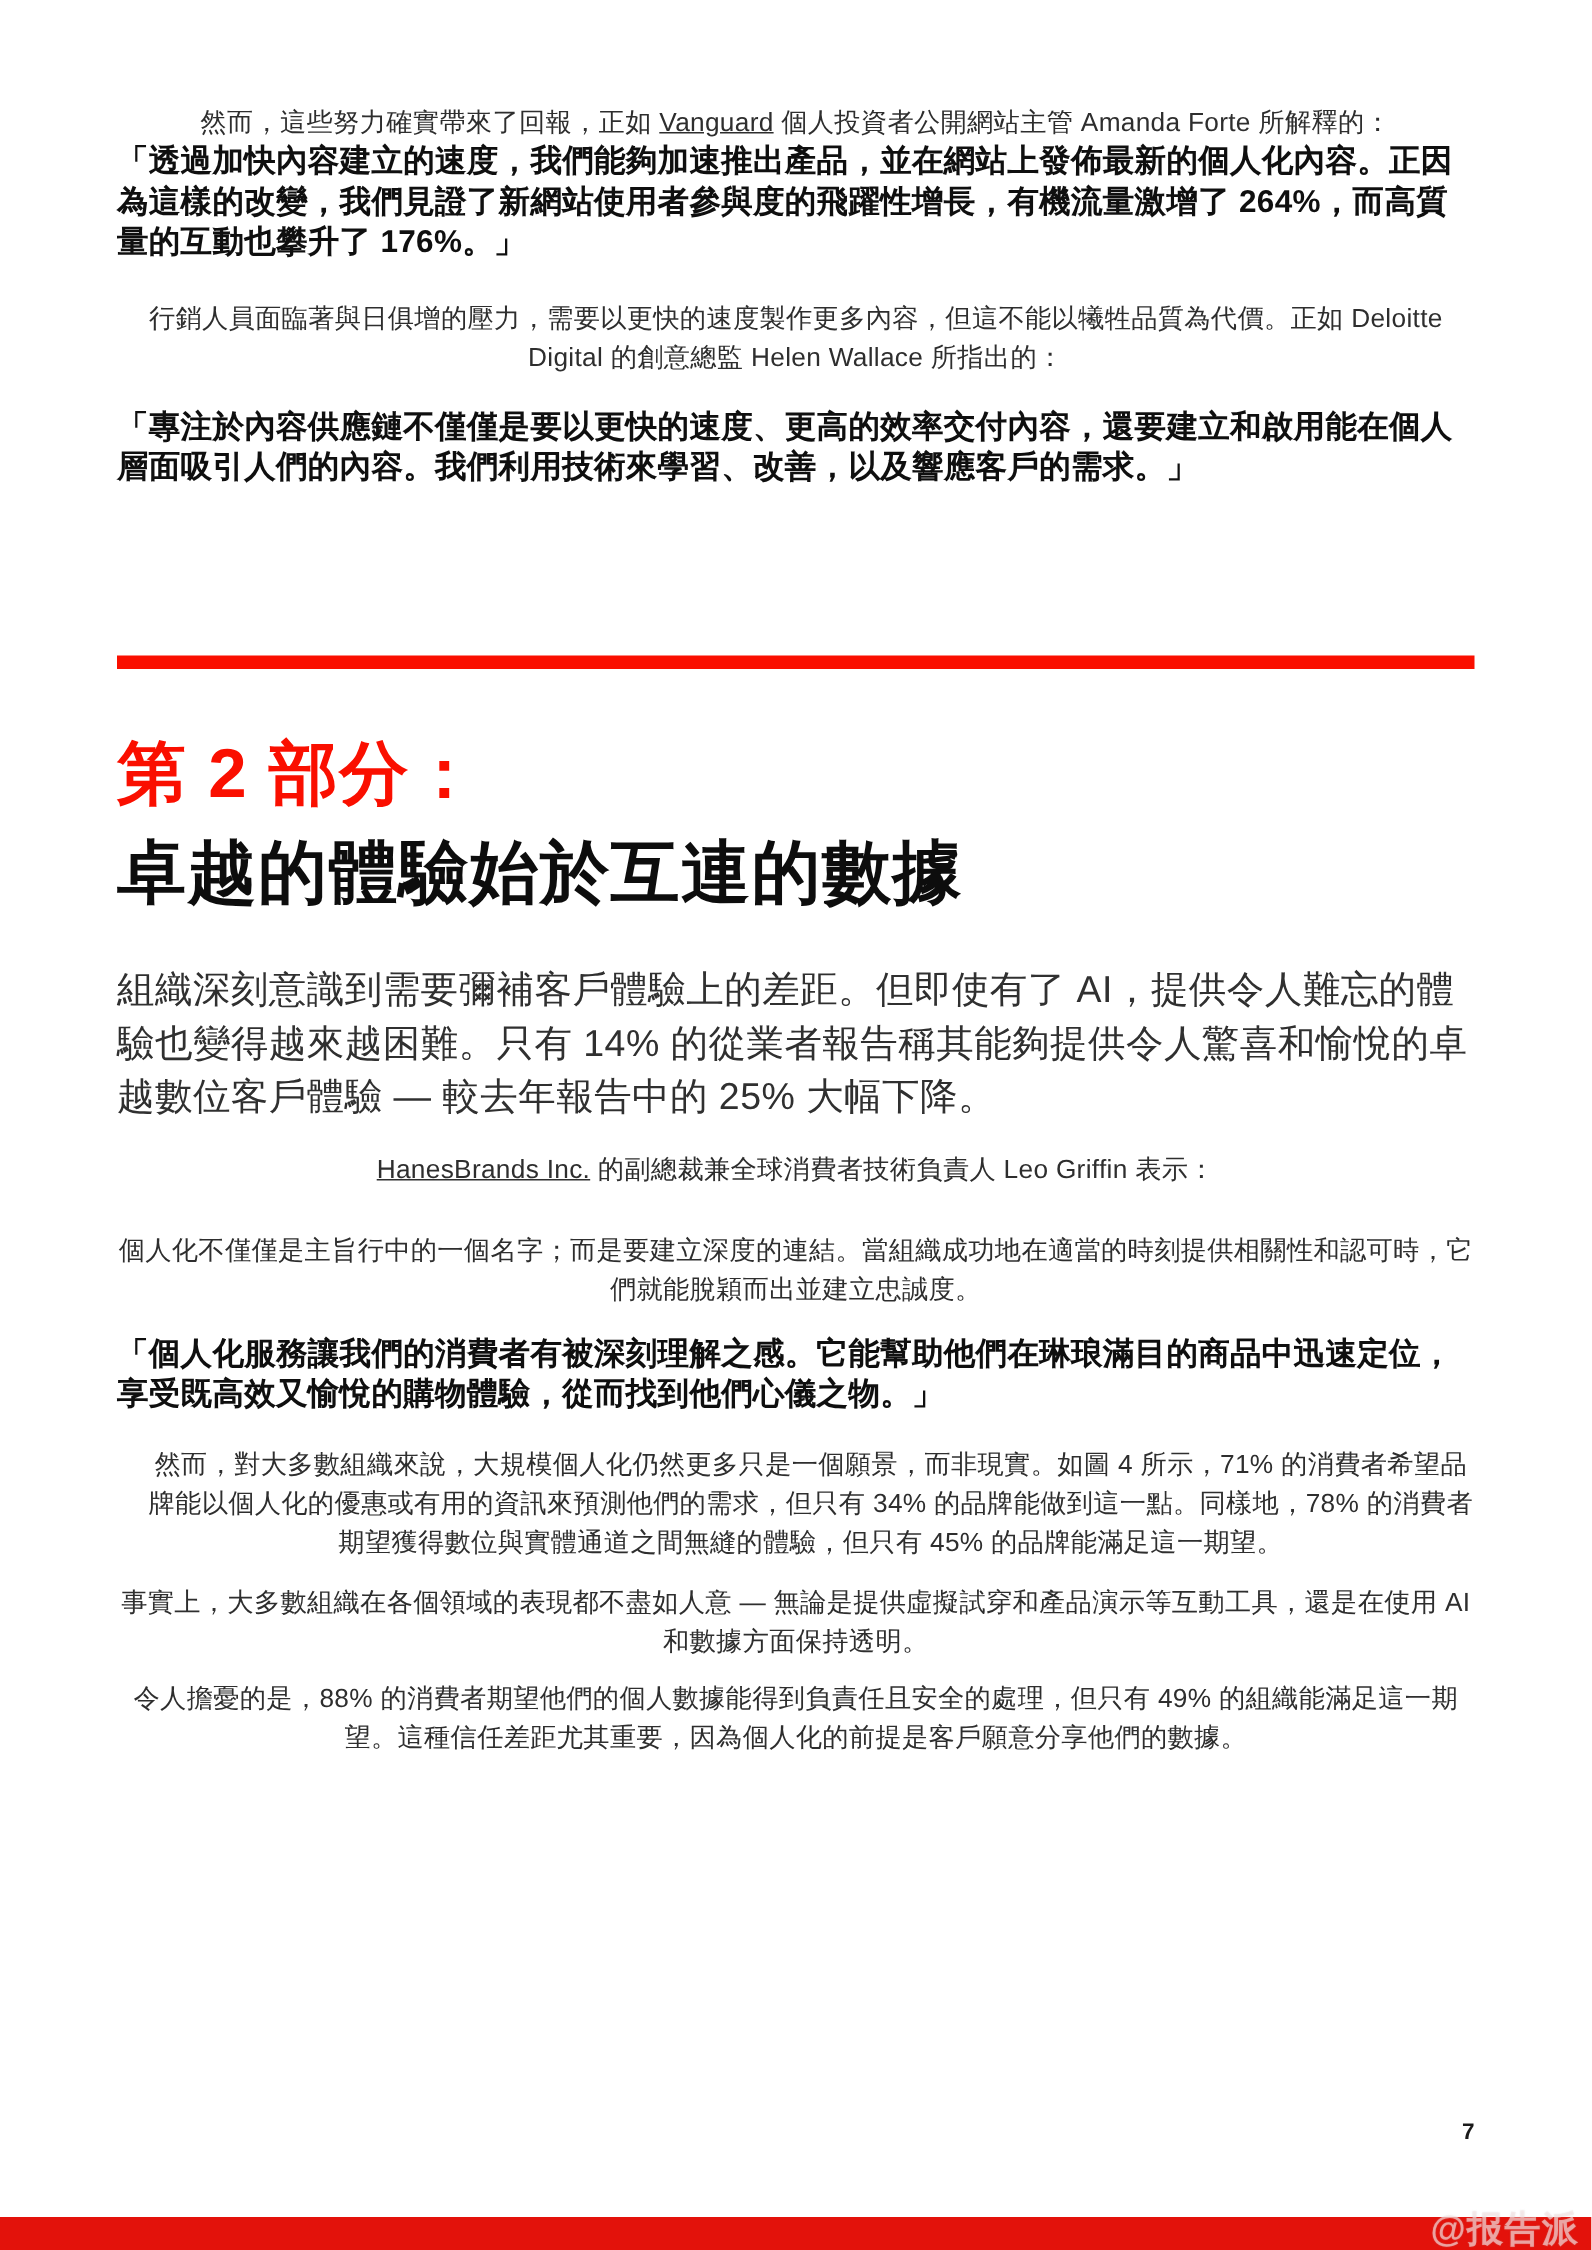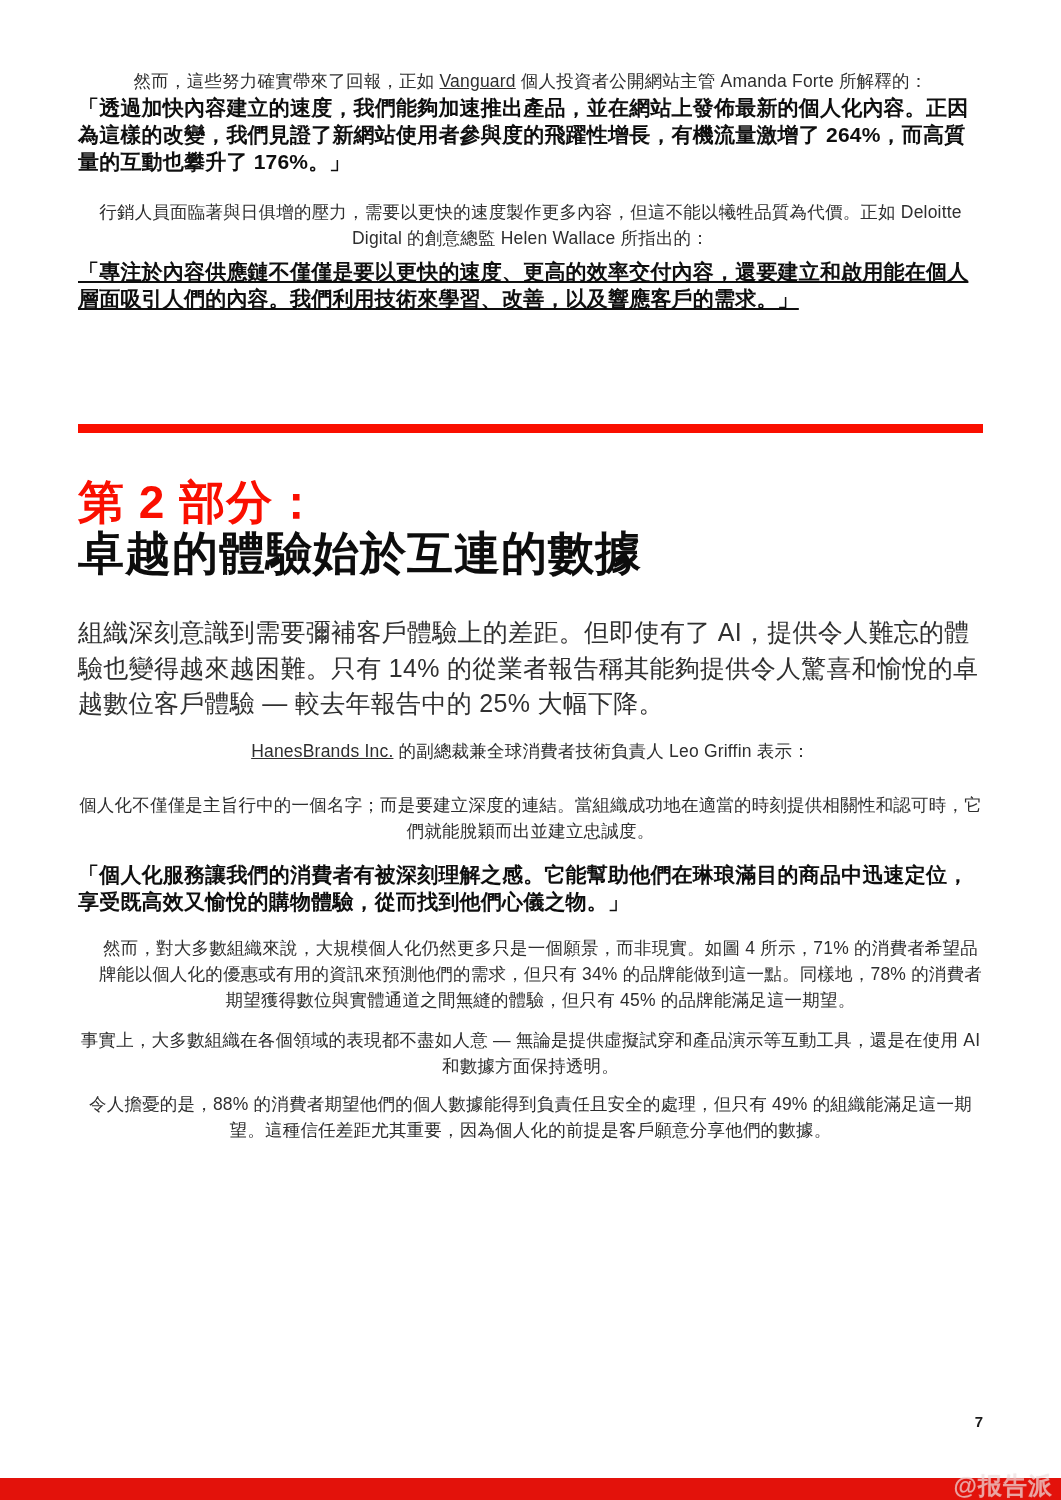--- a/index.html
+++ b/index.html
@@ -33,37 +33,37 @@
     color: #0f0f0f;
     letter-spacing: 0.2px;
   }
   .ul {
     text-decoration: underline;
     color: #2e2e2e;
     cursor: pointer;
   }
   .mt-quote1 { }
   .mt-p2    { margin-top: 24px; }
-  .mt-quote2 { margin-top: 7px; text-decoration: underline; }
+  .mt-quote2 { margin-top: 20px; }
   .rule {
     margin-top: 112px;
     height: 9px;
     width: 905px;
     background: #fa0f00;
   }
   h1.h-red {
     margin-top: 44px;
     font-size: 46px;
     line-height: 50px;
     font-weight: 900;
     color: #fa0f00;
     letter-spacing: 1px;
   }
   h1.h-black {
-    margin-top: 0;
+    margin-top: 15px;
     font-size: 46px;
     line-height: 52px;
     font-weight: 900;
     color: #0d0d0d;
     letter-spacing: 1px;
   }
   p.intro {
     margin-top: 36px;
     font-size: 25px;
     line-height: 35.5px;

